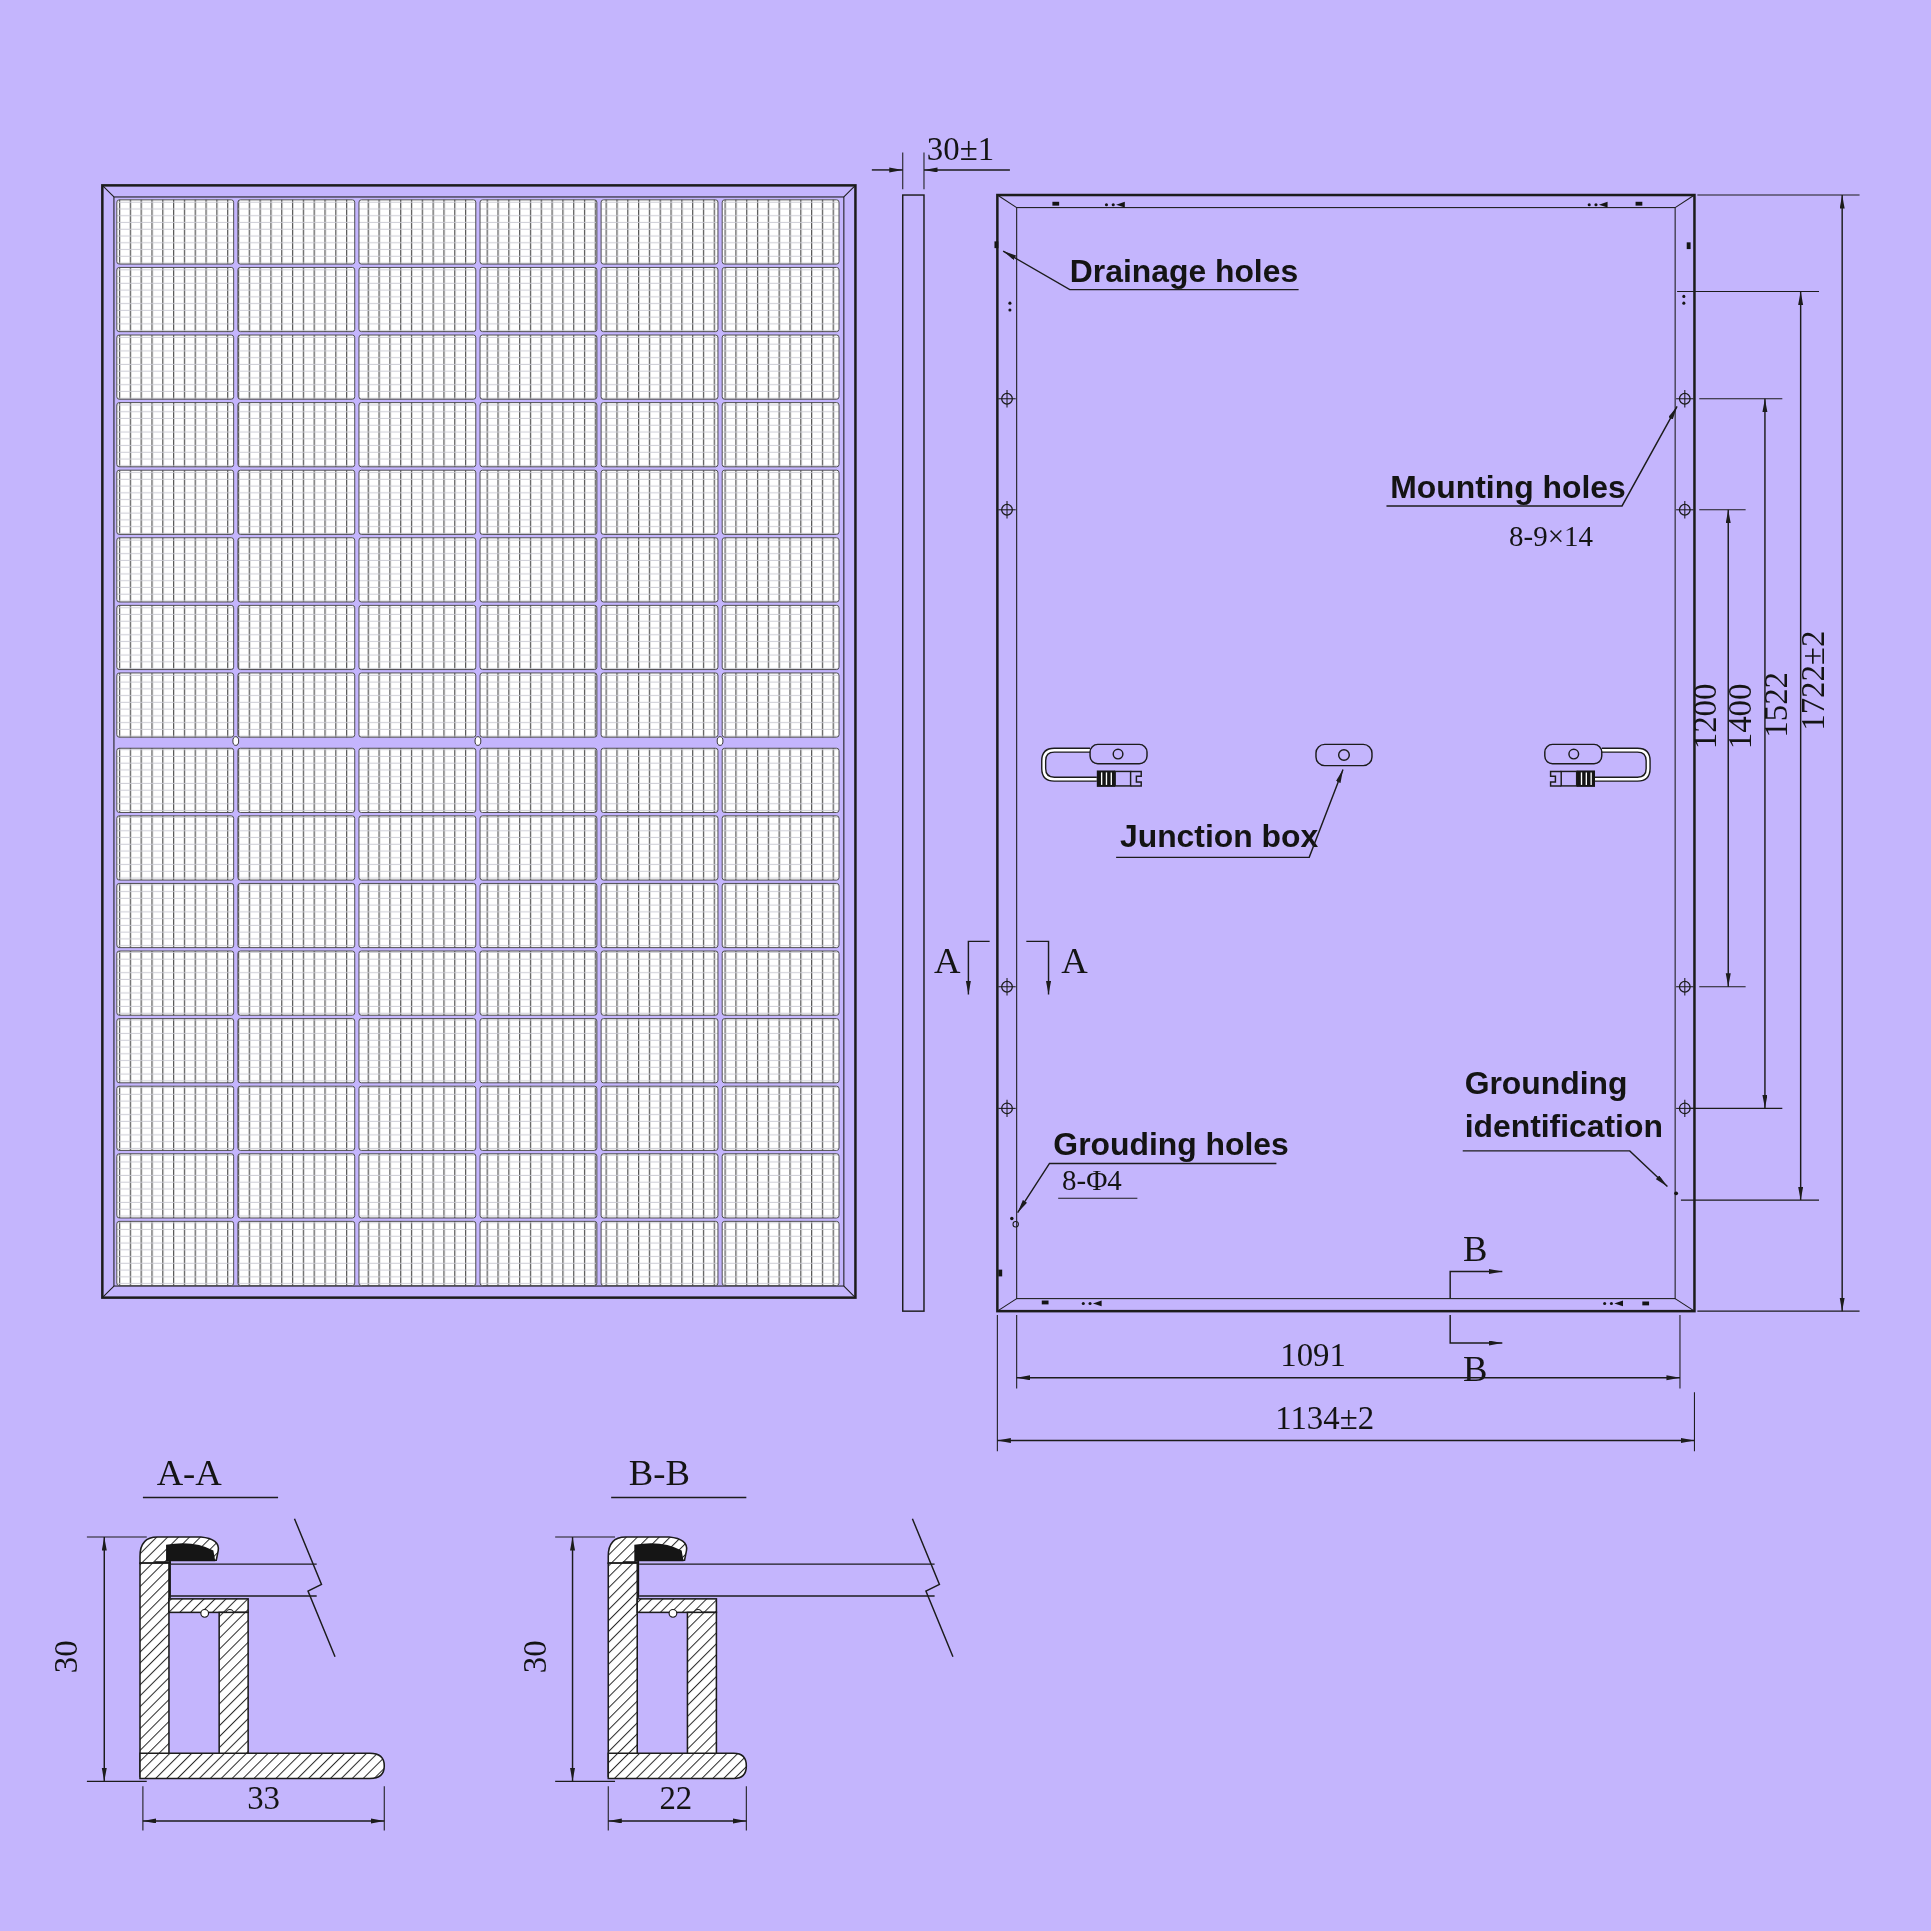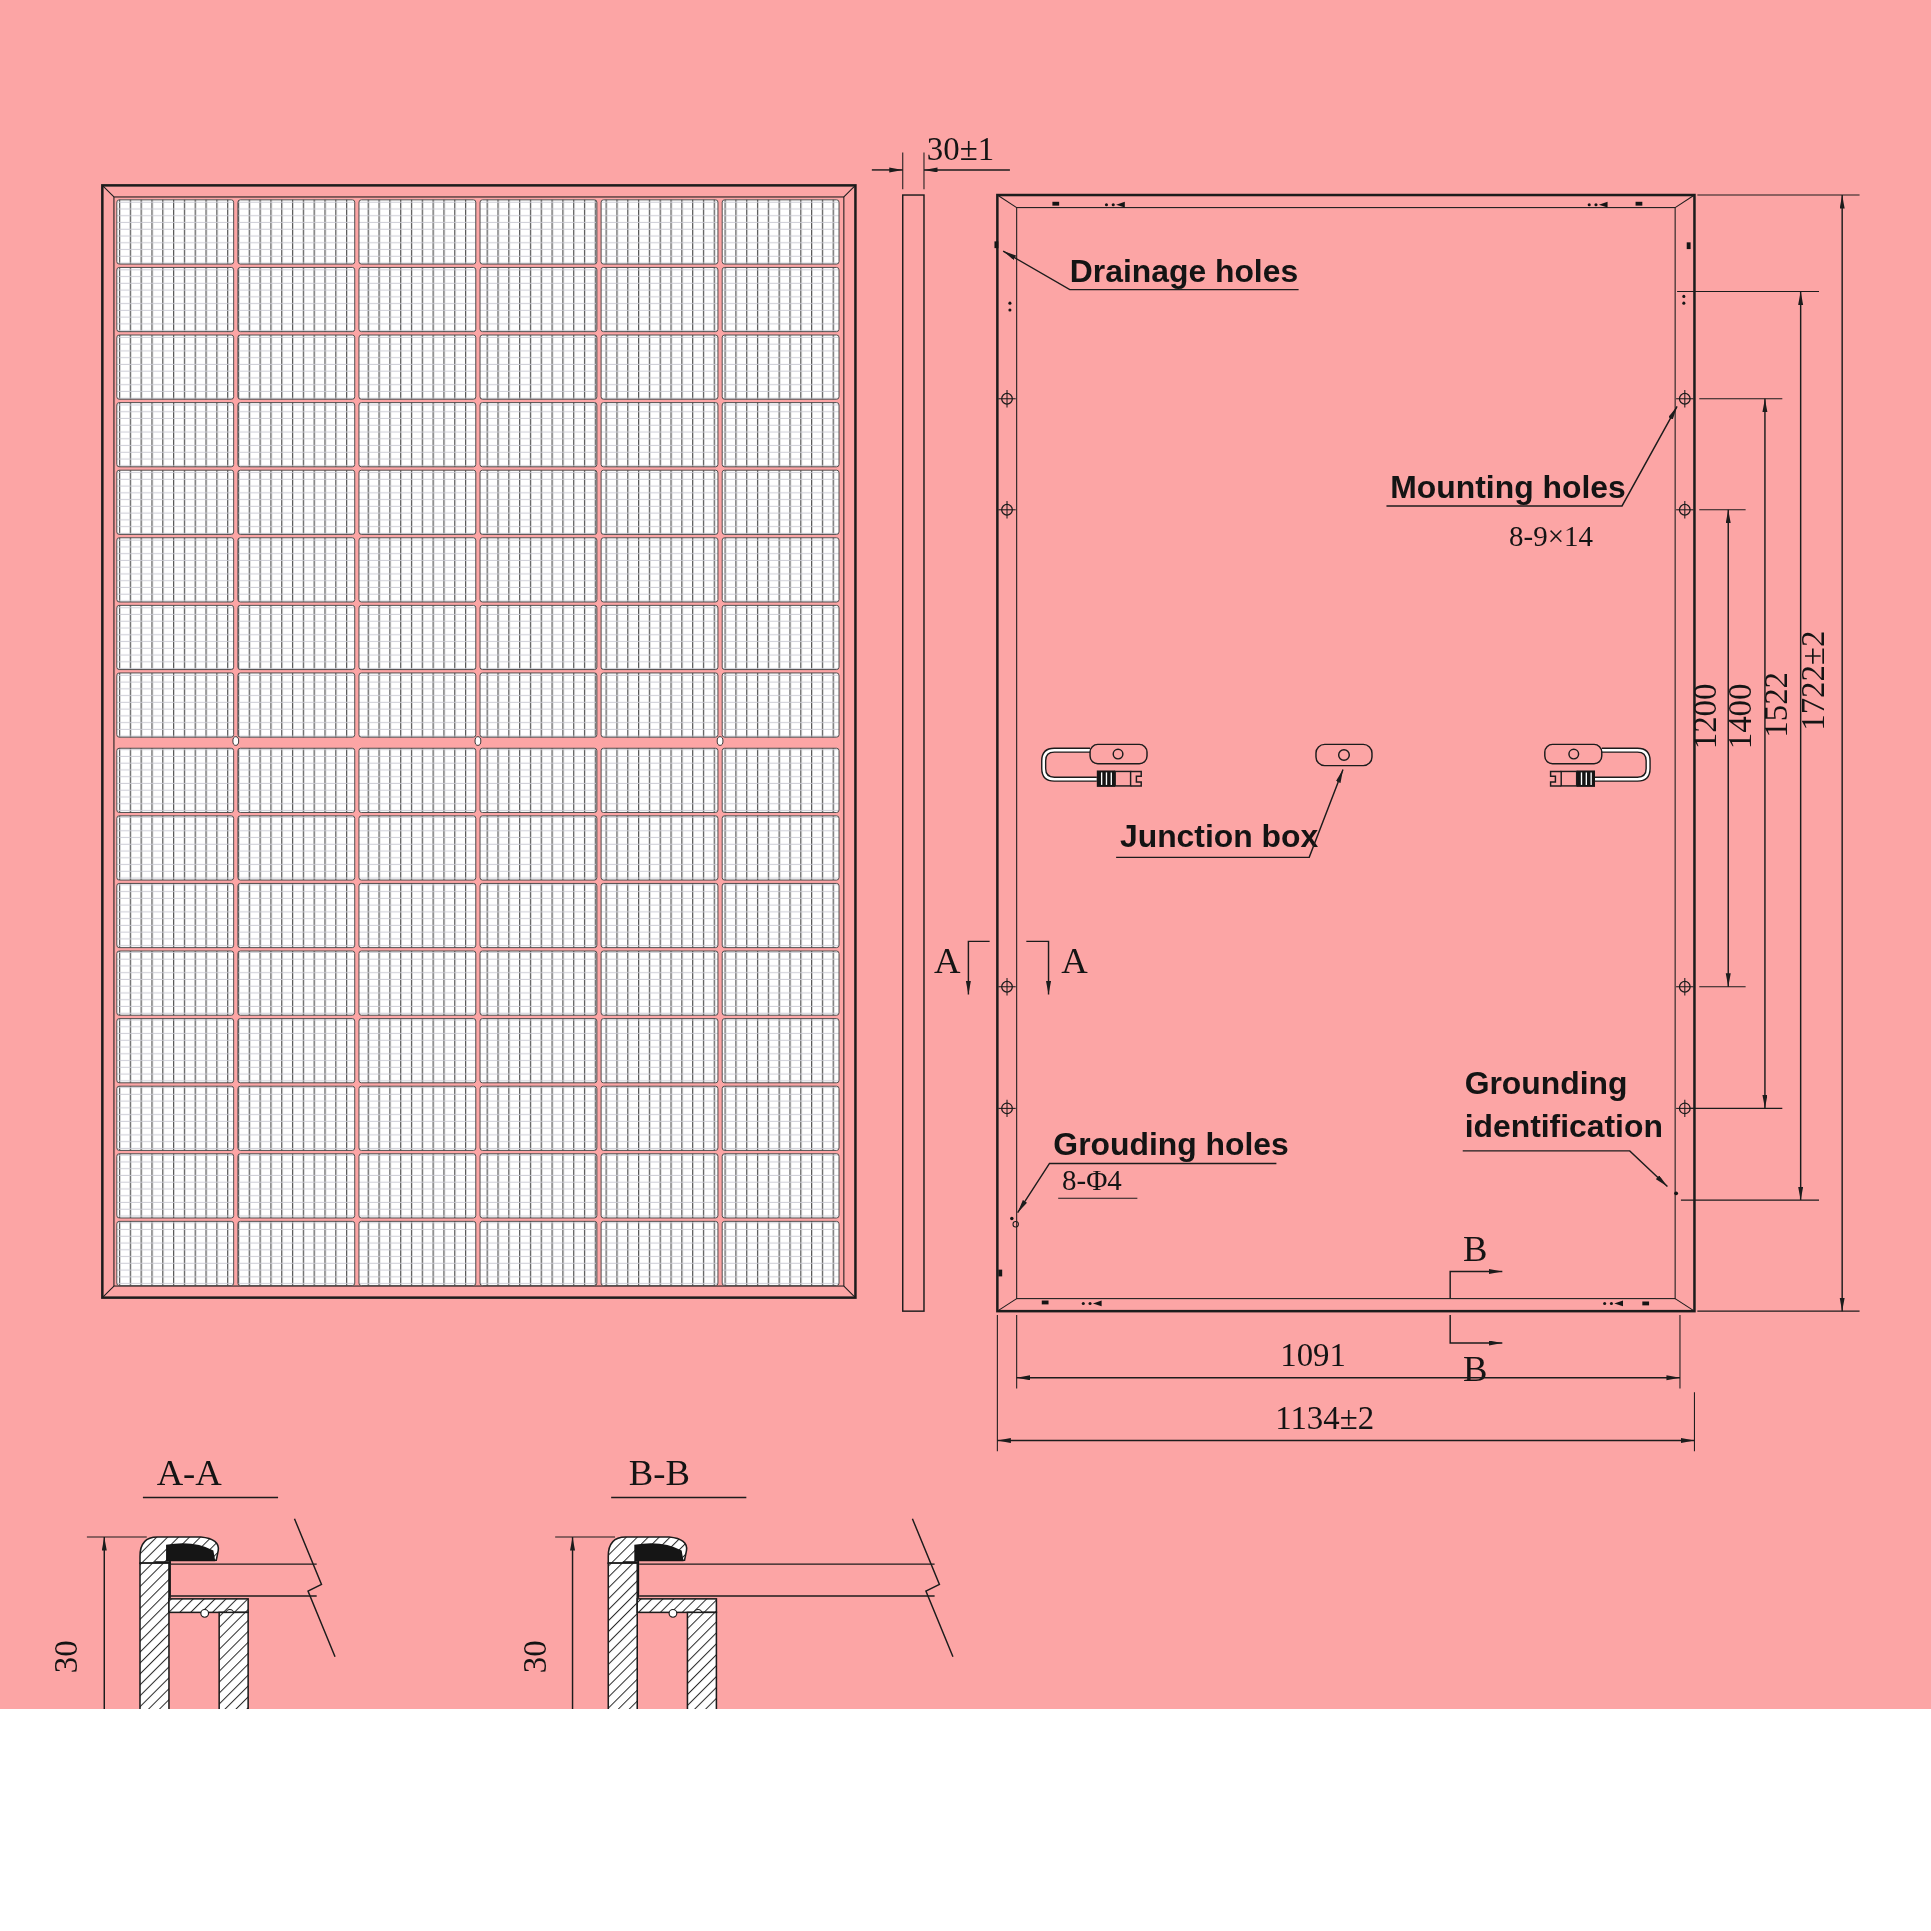--- a/index.html
+++ b/index.html
@@ -1,16 +1,16 @@
 <!DOCTYPE html>
 <html><head>
 <meta charset="utf-8">
 <style>
   html,body{margin:0;padding:0;background:#fff;}
-  .canvas{position:relative;width:1931px;height:1709px;background:#fca5a5;overflow:hidden;}
+  .canvas{position:relative;width:1931px;height:1931px;background:#c4b5fd;overflow:hidden;}
   svg{position:absolute;left:0;top:0;}
   .ln{fill:none;stroke:#1c1c1c;stroke-width:1.5px;}
   .thin{fill:none;stroke:#1c1c1c;stroke-width:1.1px;}
   .thick{fill:none;stroke:#1c1c1c;stroke-width:2.6px;}
   .hatched{fill:url(#hatch);stroke:#1c1c1c;stroke-width:1.6px;}
   .blk{fill:#151515;stroke:none;}
   .dot{fill:#151515;stroke:none;}
   .lbl{font:bold 33px "Liberation Sans",sans-serif;fill:#141414;}
   .dim{font:34px "Liberation Serif",serif;fill:#141414;}
   .dims{font:30px "Liberation Serif",serif;fill:#141414;}

